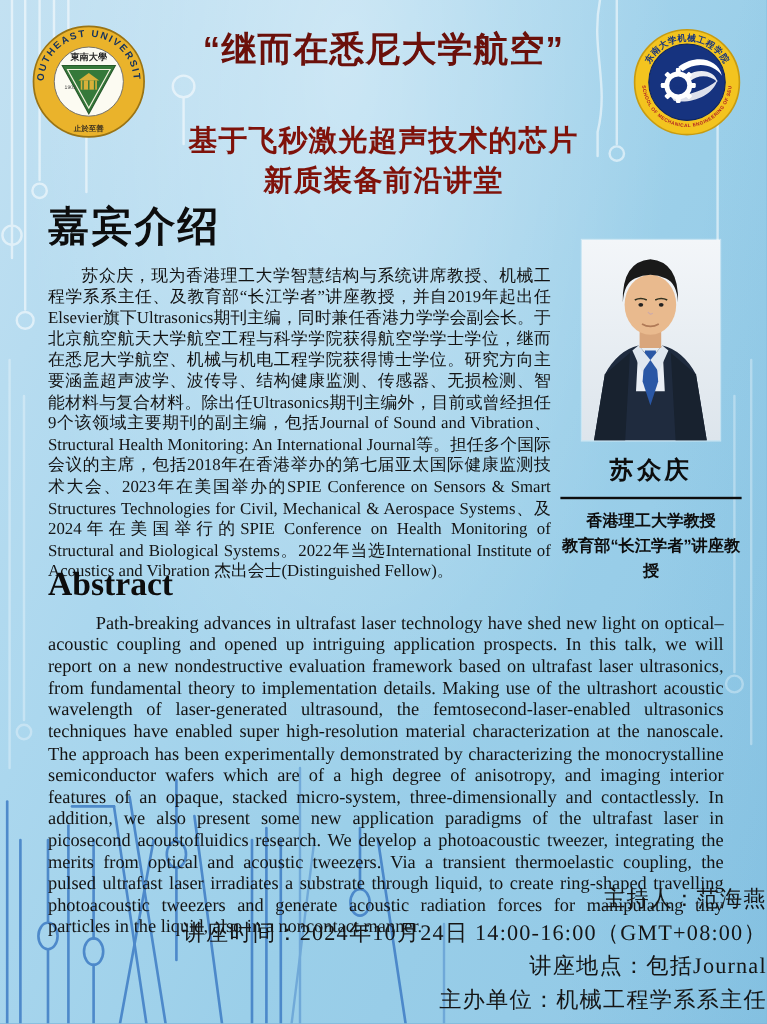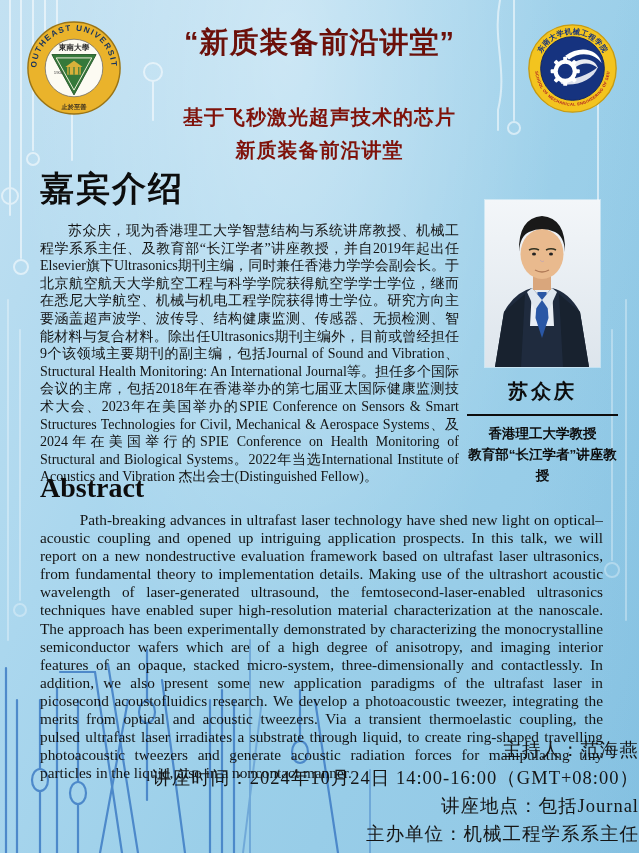--- a/index.html
+++ b/index.html
@@ -17,21 +17,21 @@
   .logo{position:absolute;}
   .logo-left{left:26px;top:20px;width:96px;height:96px;}
   .logo-right{left:527px;top:23px;width:91px;height:91px;}
   .series-title{
     position:absolute;left:0;right:0;top:24px;text-align:center;
     font-size:29px;line-height:37px;font-weight:800;color:#6b100a;
     letter-spacing:1px;
   }
   .talk-title{
     position:absolute;left:0;right:0;top:101px;text-align:center;
-    font-size:20px;line-height:33px;font-weight:800;color:#7f120a;
+    font-size:24px;line-height:33px;font-weight:800;color:#7f120a;
     letter-spacing:1px;
   }
   .guest-heading{
     position:absolute;left:40px;top:166px;
     font-size:34px;font-weight:800;color:#0d0d0d;letter-spacing:2px;
   }
   .content-row{
     position:absolute;left:40px;top:198px;width:578px;display:flex;justify-content:flex-end;
   }
   .bio{
@@ -173,21 +173,21 @@
     </g>
     <g fill="#ffffff">
       <path d="M42,36 C58,24 78,28 82,44 C74,33 58,31 46,40 Z"></path>
       <path d="M50,44 C62,36 76,40 78,50 C71,43 60,43 53,49 Z" opacity="0.9"></path>
       <path d="M36,64 C52,62 68,57 78,48 C73,63 54,70 38,67 Z" opacity="0.85"></path>
     </g>
     <text x="42" y="56" text-anchor="middle" font-size="4.5" fill="#16337f" font-weight="bold">1916</text>
   </svg>
 
   <div class="series-title">
-    <div>“新质装备前沿讲堂”</div>
+    <div>“继而在悉尼大学航空”</div>
   </div>
   <div class="talk-title">
     <div>基于飞秒激光超声技术的芯片</div>
     <div>新质装备前沿讲堂</div>
   </div>
 
   <div class="guest-heading">嘉宾介绍</div>
 
   <div class="content-row">
     <div class="bio">苏众庆，现为香港理工大学智慧结构与系统讲席教授、机械工程学系系主任、及教育部“长江学者”讲座教授，并自2019年起出任Elsevier旗下Ultrasonics期刊主编，同时兼任香港力学学会副会长。于北京航空航天大学航空工程与科学学院获得航空学学士学位，继而在悉尼大学航空、机械与机电工程学院获得博士学位。研究方向主要涵盖超声波学、波传导、结构健康监测、传感器、无损检测、智能材料与复合材料。除出任Ultrasonics期刊主编外，目前或曾经担任9个该领域主要期刊的副主编，包括Journal of Sound and Vibration、Structural Health Monitoring: An International Journal等。担任多个国际会议的主席，包括2018年在香港举办的第七届亚太国际健康监测技术大会、2023年在美国举办的SPIE Conference on Sensors &amp; Smart Structures Technologies for Civil, Mechanical &amp; Aerospace Systems、及2024年在美国举行的SPIE Conference on Health Monitoring of Structural and Biological Systems。2022年当选International Institute of Acoustics and Vibration 杰出会士(Distinguished Fellow)。</div>

